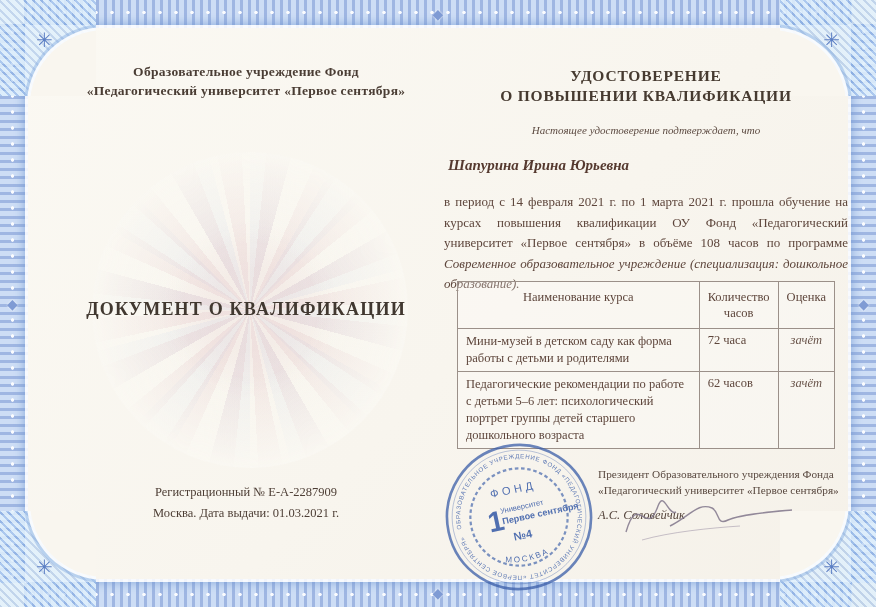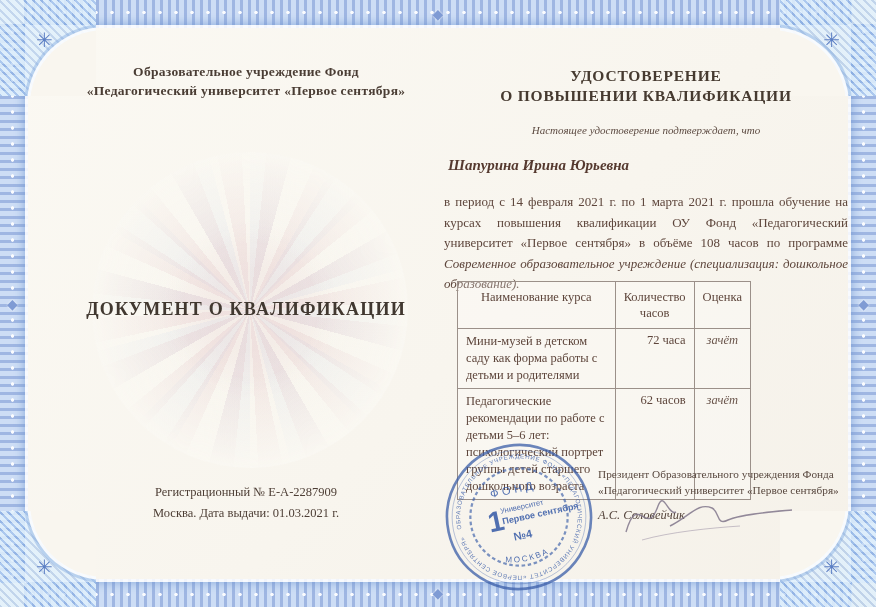--- a/index.html
+++ b/index.html
@@ -108,29 +108,29 @@
     position:absolute; left:444px; top:192px; width:404px; z-index:5;
     text-align:justify; font-size:13px; line-height:20.5px; color:#5e463c;
   }
   .works-line {
     position:absolute; left:444px; top:259px; width:404px; z-index:5;
     font-size:13px; color:#5e463c;
   }
 
   
   .course-table {
-    position:absolute; left:457px; top:281px; width:294px; z-index:5;
+    position:absolute; left:457px; top:281px; width:378px; z-index:5;
     border-collapse:collapse; font-size:12.5px; color:#5e463c;
   }
   .course-table th, .course-table td {
     border:1.2px solid #9b9089; padding:4px 8px; vertical-align:top;
     background:rgba(255,255,255,.25);
   }
   .course-table th { font-weight:normal; text-align:center; line-height:16px; padding-top:7px; padding-bottom:7px; }
-  .course-table td.c-hours { text-align:right; white-space:nowrap; }
+  .course-table td.c-hours { text-align:left; white-space:nowrap; }
   .course-table td.c-grade { text-align:center; font-style:italic; color:#6b564c; }
   .course-table td.c-name { line-height:17px; }
 
   .left-title {
     position:absolute; left:50px; top:299px; width:392px; z-index:5;
     text-align:center; font-weight:bold; font-size:18px; letter-spacing:1.2px; color:#413830;
   }
 
   .reg-block {
     position:absolute; left:60px; top:482px; width:372px; z-index:5;

